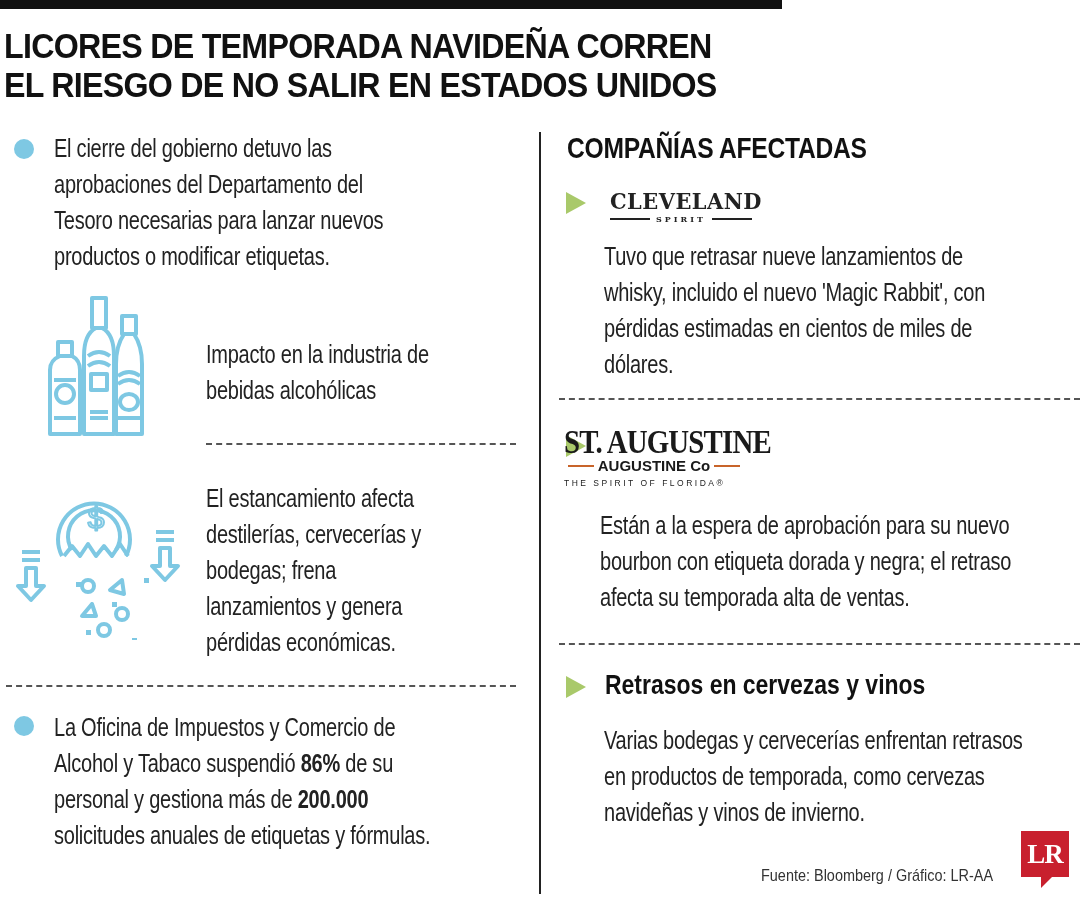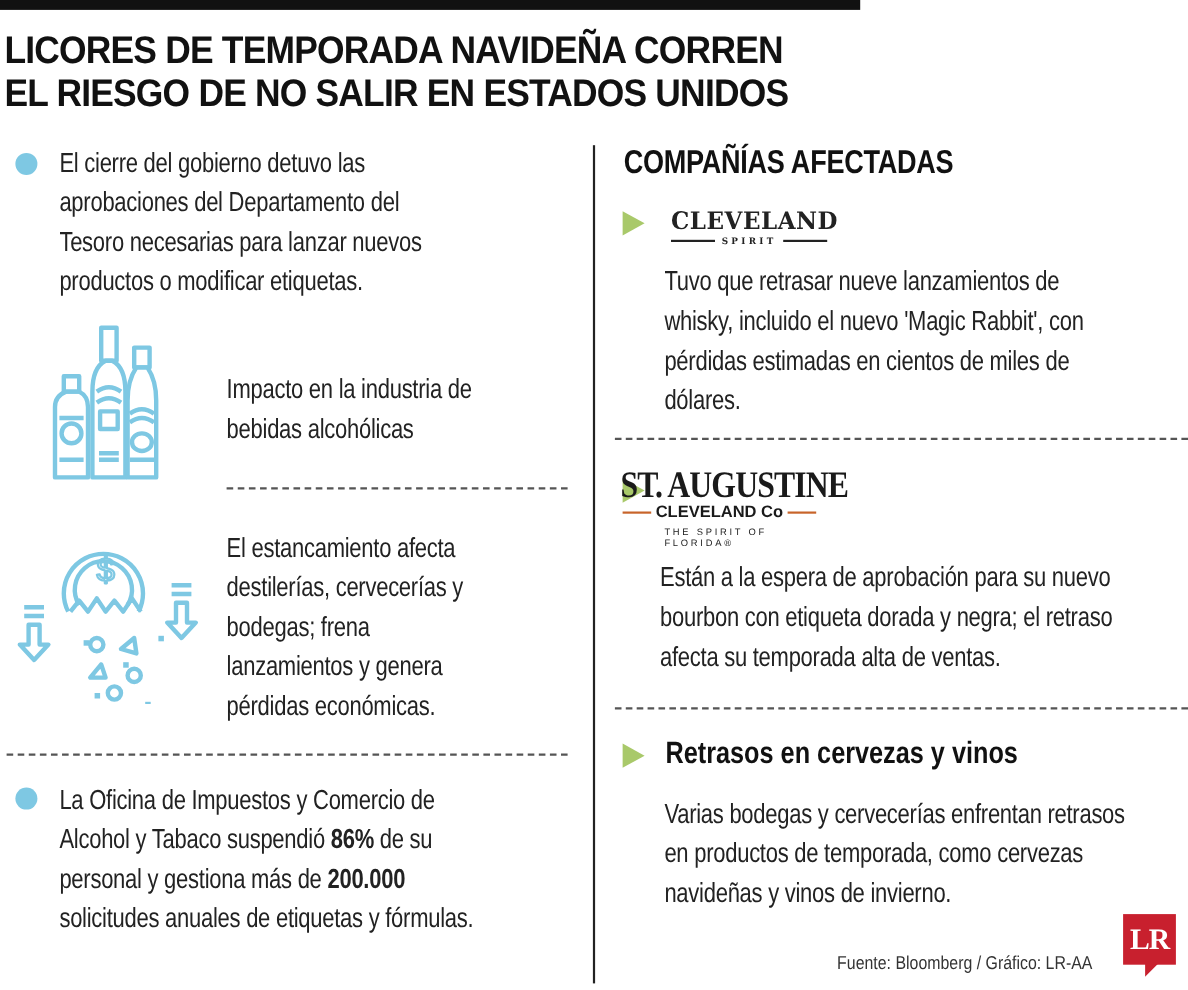--- a/index.html
+++ b/index.html
@@ -16,21 +16,21 @@
   .section-title { position: absolute; left: 567px; top: 130px; font-weight: bold; font-size: 30px; line-height: 36px; transform: scaleX(0.82); transform-origin: left top; color: #111; letter-spacing: -0.3px; }
   .sub-title { position: absolute; left: 605px; top: 667px; font-weight: bold; font-size: 28px; line-height: 36px; transform: scaleX(0.82); transform-origin: left top; color: #111; }
   .logo-cleveland { position: absolute; left: 610px; top: 190px; width: 142px; }
   .logo-cleveland .name { font-family: "DejaVu Serif", serif; font-weight: bold; font-size: 22px; letter-spacing: 0.5px; color: #222; line-height: 22px; transform: scaleX(0.95); transform-origin: left top; }
   .logo-cleveland .sub { display: flex; align-items: center; gap: 6px; font-family: "DejaVu Serif", serif; font-weight: bold; font-size: 8px; letter-spacing: 3px; color: #222; margin-top: 2px; }
   .logo-cleveland .sub .ln { flex: 1; height: 2px; background: #222; }
   .logo-staug { position: absolute; left: 564px; top: 425px; width: 180px; text-align: center; }
   .logo-staug .name { font-family: "Liberation Serif", serif; font-weight: bold; font-size: 34px; line-height: 34px; color: #1a1a1a; letter-spacing: -1px; transform: scaleX(0.85); transform-origin: left top; text-align: left; white-space: nowrap; }
   .logo-staug .dist { display: flex; align-items: center; justify-content: center; gap: 4px; font-weight: bold; font-size: 15px; line-height: 17px; color: #1a1a1a; margin-top: -2px; }
   .logo-staug .dist .orn { width: 26px; height: 2px; background: #c8642a; }
-  .logo-staug .tag { font-size: 8.5px; letter-spacing: 2.5px; color: #1a1a1a; margin-top: 4px; text-align: left; margin-left: 40px; }
+  .logo-staug .tag { font-size: 8.5px; letter-spacing: 2.5px; color: #1a1a1a; margin-top: 4px; text-align: left; }
   .footer { position: absolute; left: 761px; top: 866px; font-size: 17px; color: #333; transform: scaleX(0.85); transform-origin: left top; white-space: nowrap; }
   .lr-logo { position: absolute; left: 1021px; top: 831px; width: 48px; height: 46px; background: #c8202e; color: #fff; font-family: "Liberation Serif", serif; font-weight: bold; font-size: 27px; display: flex; align-items: center; justify-content: center; letter-spacing: -1px; }
   .lr-logo::after { content: ""; position: absolute; left: 20px; bottom: -11px; border-left: 0 solid transparent; border-right: 12px solid transparent; border-top: 12px solid #c8202e; }
   b { font-weight: bold; }
 </style>
 </head>
 <body>
 
 <div class="topbar"></div>
 
@@ -141,21 +141,21 @@
   <div>dólares.</div>
 </div>
 
 <div class="hdash" style="left:559px; top:398px; width:521px;"></div>
 
 <div class="tri" style="left:566px; top:435px;"></div>
 <div class="logo-staug">
   <div class="name">ST. AUGUSTINE</div>
   <div class="dist">
       <span class="orn"></span>
-      <span>CLEVELAND Co</span>
+      <span>AUGUSTINE Co</span>
       <span class="orn"></span>
     </div>
   <div class="tag">THE SPIRIT OF FLORIDA®</div>
 </div>
 <div class="block body-text" style="left:600px; top:507px; width:610px;">
   <div>Están a la espera de aprobación para su nuevo</div>
   <div>bourbon con etiqueta dorada y negra; el retraso</div>
   <div>afecta su temporada alta de ventas.</div>
 </div>
 

